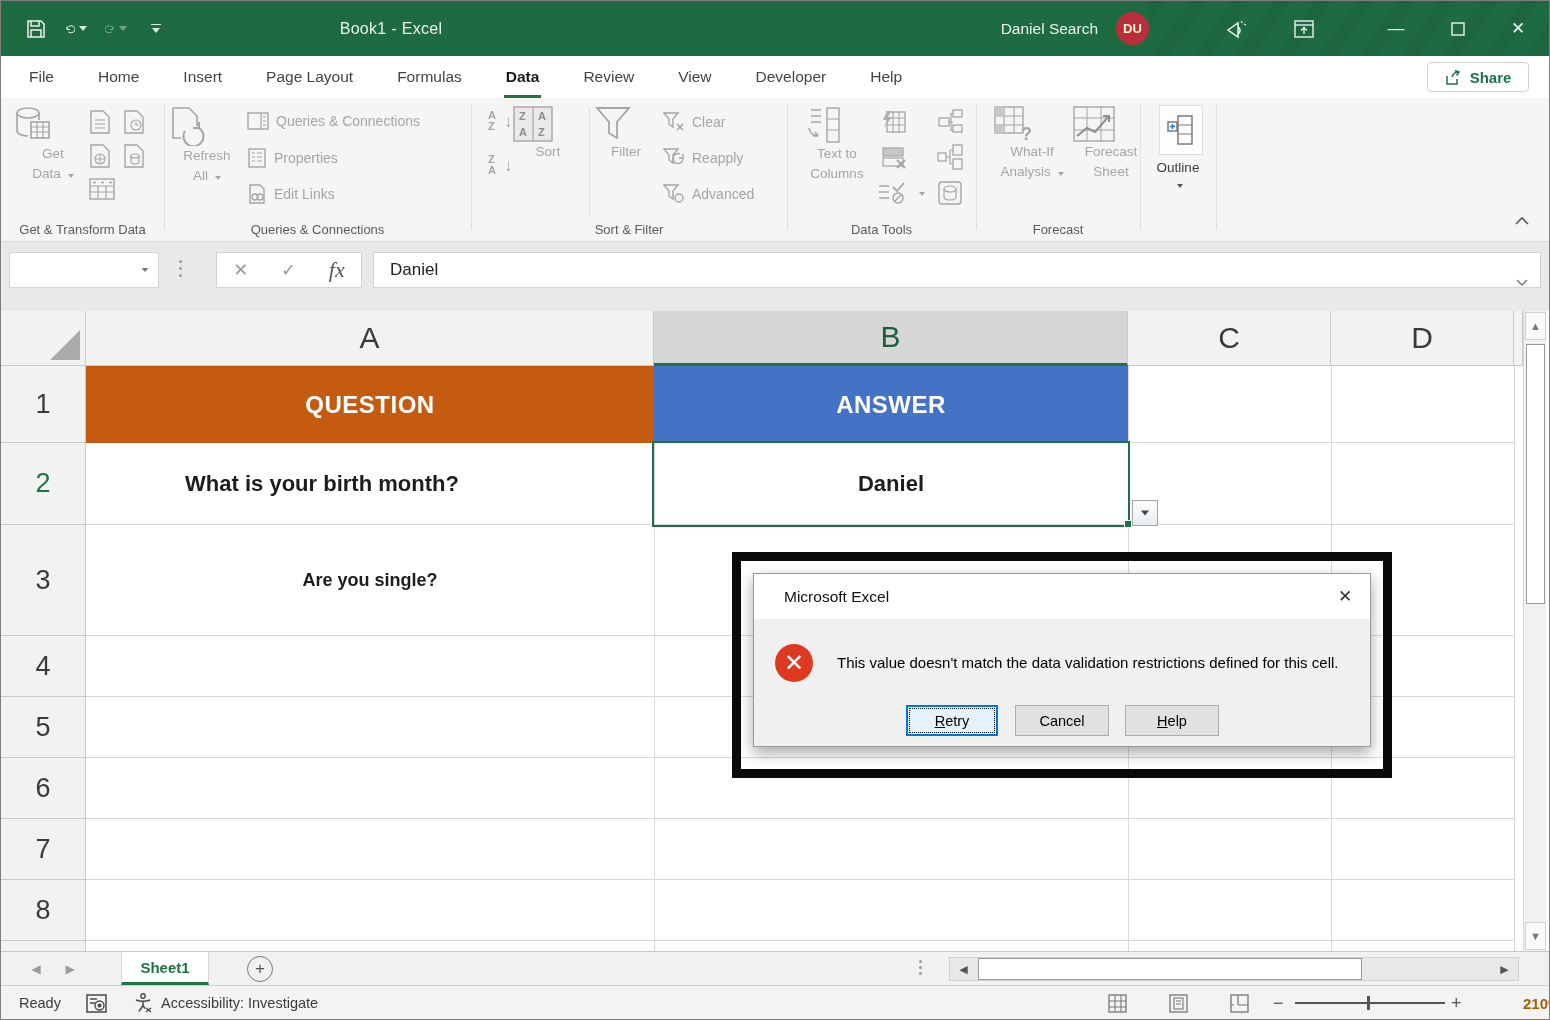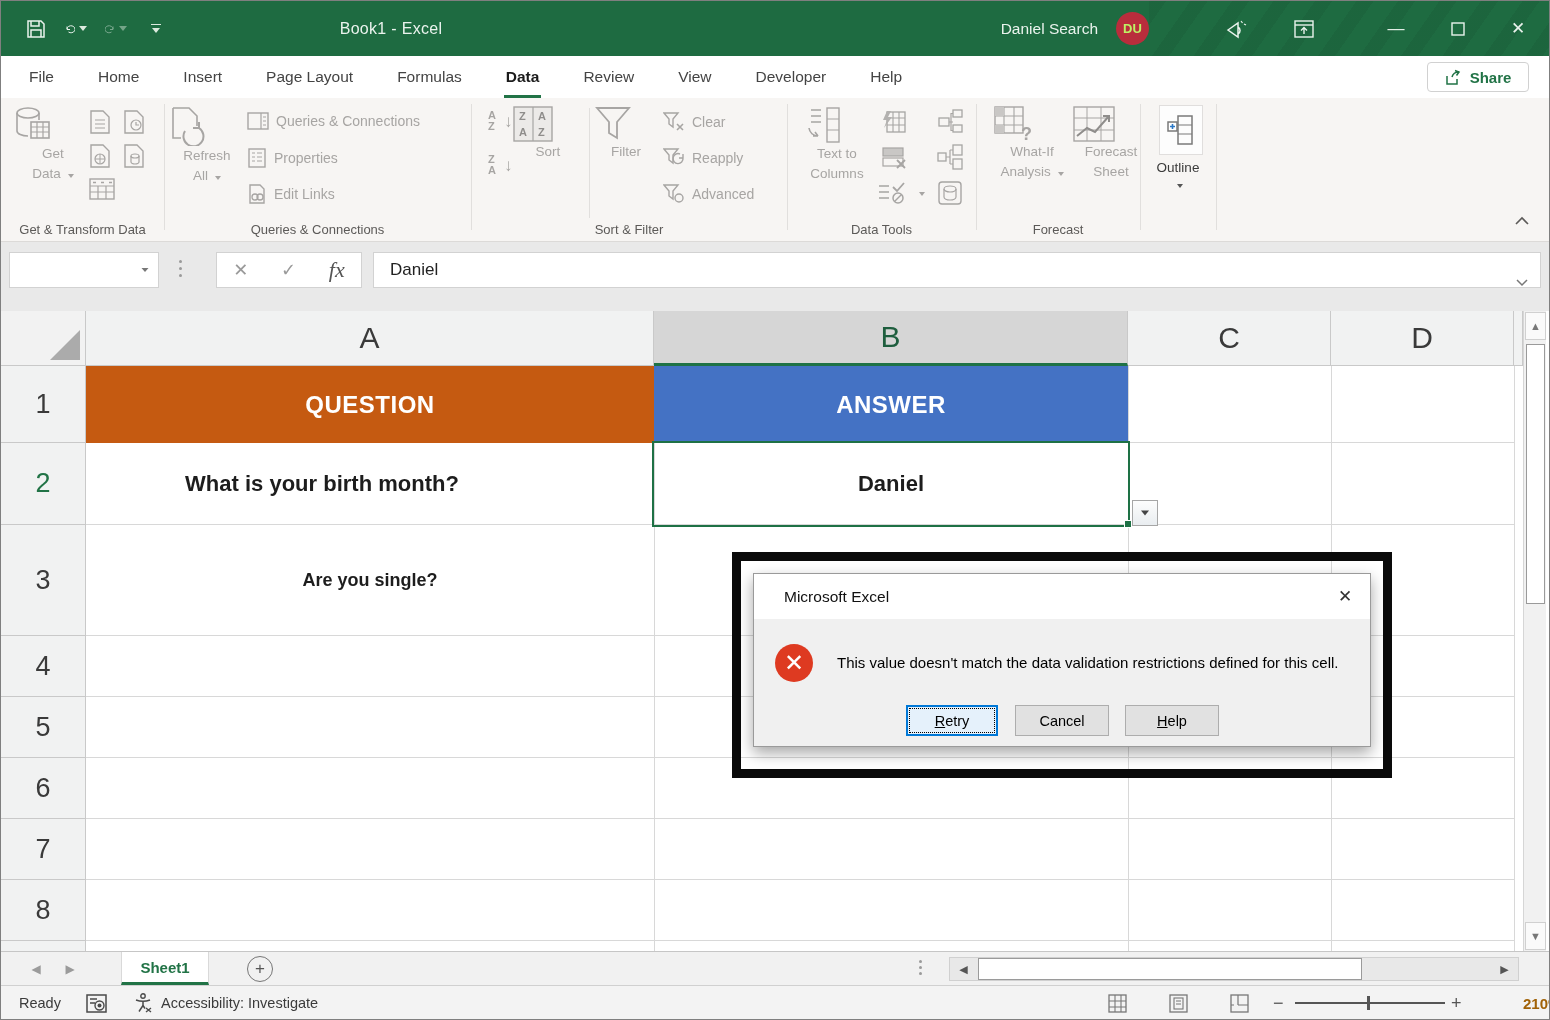--- a/index.html
+++ b/index.html
@@ -12,21 +12,21 @@
   .titlebar { position:absolute; left:0; top:0; width:1548px; height:55px; background:#1E6B41; color:#eaf3ed; }
   .tb-deco { position:absolute; right:0; top:0; width:400px; height:55px;
      background:repeating-linear-gradient(125deg, rgba(0,0,0,0.10) 0 14px, rgba(0,0,0,0) 14px 34px); opacity:.55; }
   .qat { position:absolute; left:24px; top:0; height:55px; display:flex; align-items:center; gap:18px; }
   .qat .icon { width:22px; height:22px; display:flex; align-items:center; justify-content:center; }
   .chev { width:0; height:0; border-left:4px solid transparent; border-right:4px solid transparent; border-top:5px solid #dceade; }
   .dim { opacity:.45; }
   .tb-title { position:absolute; left:300px; top:0; width:180px; height:55px; display:flex; align-items:center; justify-content:center; font-size:16px; letter-spacing:.3px; }
   .searchbox { position:absolute; left:562px; top:9px; width:418px; height:37px; background:#A4C7B0; border:1px solid #bcd7c6; border-radius:2px; display:flex; align-items:center; color:#1D5C38; font-size:16px; gap:14px; padding-left:38px; }
   .tb-user { position:absolute; right:400px; top:0; height:55px; display:flex; align-items:center; gap:18px; font-size:15.5px; }
-  .avatar { width:33px; height:33px; border-radius:50%; background:#B92D3C; color:#bef264; font-size:13px; display:flex; align-items:center; justify-content:center; font-weight:bold; }
+  .avatar { width:33px; height:33px; border-radius:50%; background:#B92D3C; color:#fef9c3; font-size:13px; display:flex; align-items:center; justify-content:center; font-weight:bold; }
   .tb-btn { position:absolute; top:0; width:46px; height:55px; display:flex; align-items:center; justify-content:center; font-size:17px; color:#e9f2ec; }
 
   
   .tabsrow { position:absolute; left:0; top:55px; width:1548px; height:42px; background:#ffffff; display:flex; align-items:center; }
   .rtab { padding:0 22px; height:42px; display:flex; align-items:center; font-size:15.5px; color:#444; position:relative; }
   .rtab.active { color:#1b1b1b; font-weight:bold; }
   .rtab.active::after { content:""; position:absolute; left:20px; right:20px; bottom:0; height:3px; background:#217346; }
   .sharebtn { position:absolute; right:20px; top:6px; width:102px; height:30px; background:#fff; border:1px solid #d1d1d1; border-radius:4px; display:flex; align-items:center; justify-content:center; gap:8px; color:#217346; font-size:15px; font-weight:bold; }
 
   

